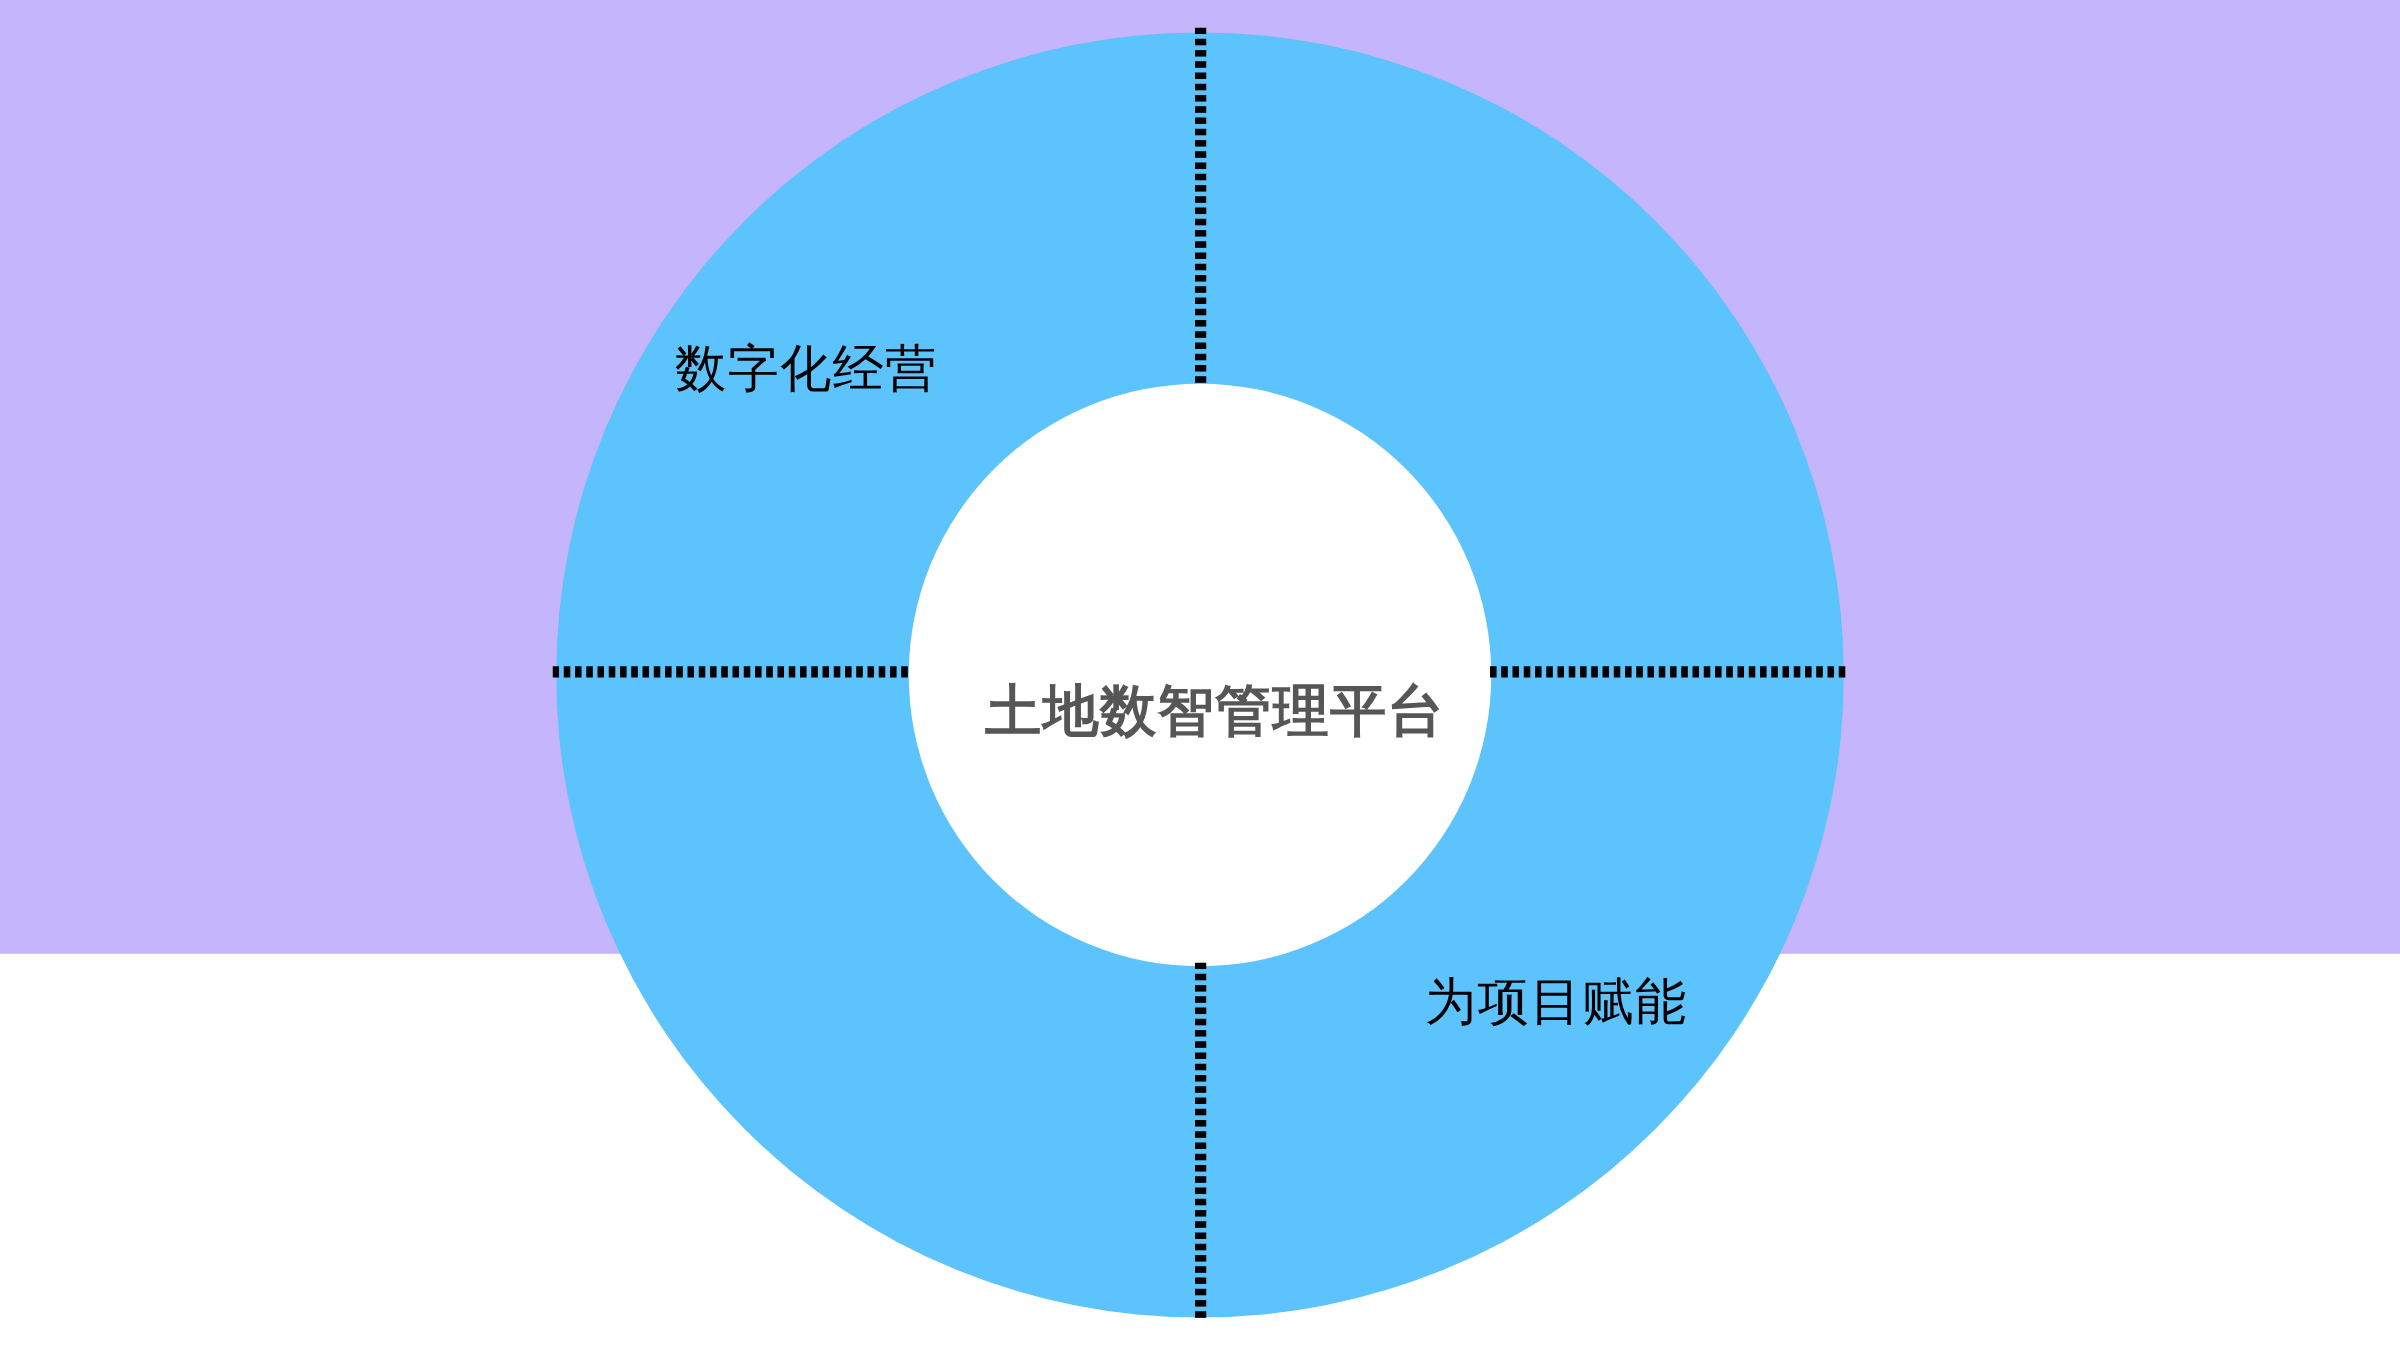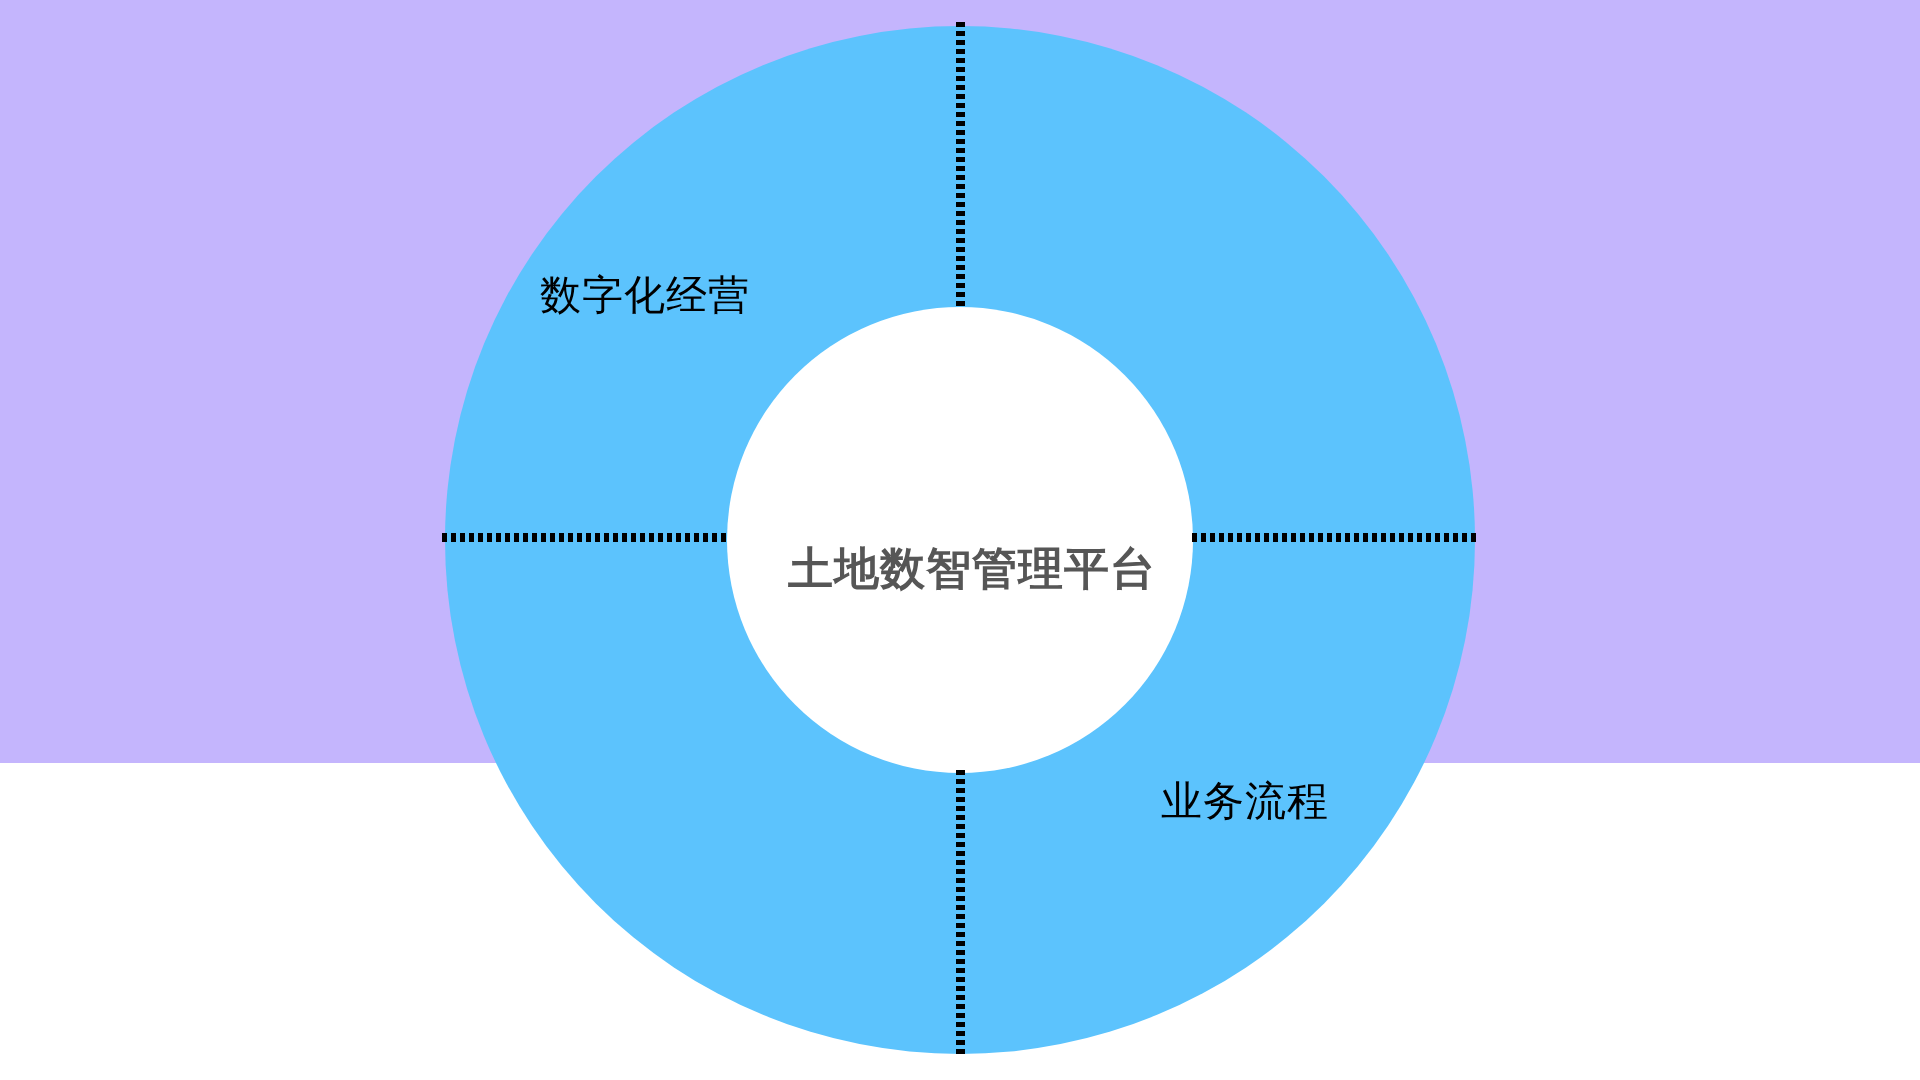--- a/index.html
+++ b/index.html
@@ -132,17 +132,17 @@
 
   <div class="divider divider-v divider-top"></div>
   <div class="divider divider-v divider-bottom"></div>
   <div class="divider divider-h divider-left"></div>
   <div class="divider divider-h divider-right"></div>
 
   <div class="quad-label label-tl">数字化经营</div>
 
 
 
-  <div class="quad-label label-br">业务流程</div>
+  <div class="quad-label label-br">为项目赋能</div>
 
   <div class="center-label">土地数智管理平台</div>
 
 </div>
 
 </body></html>

